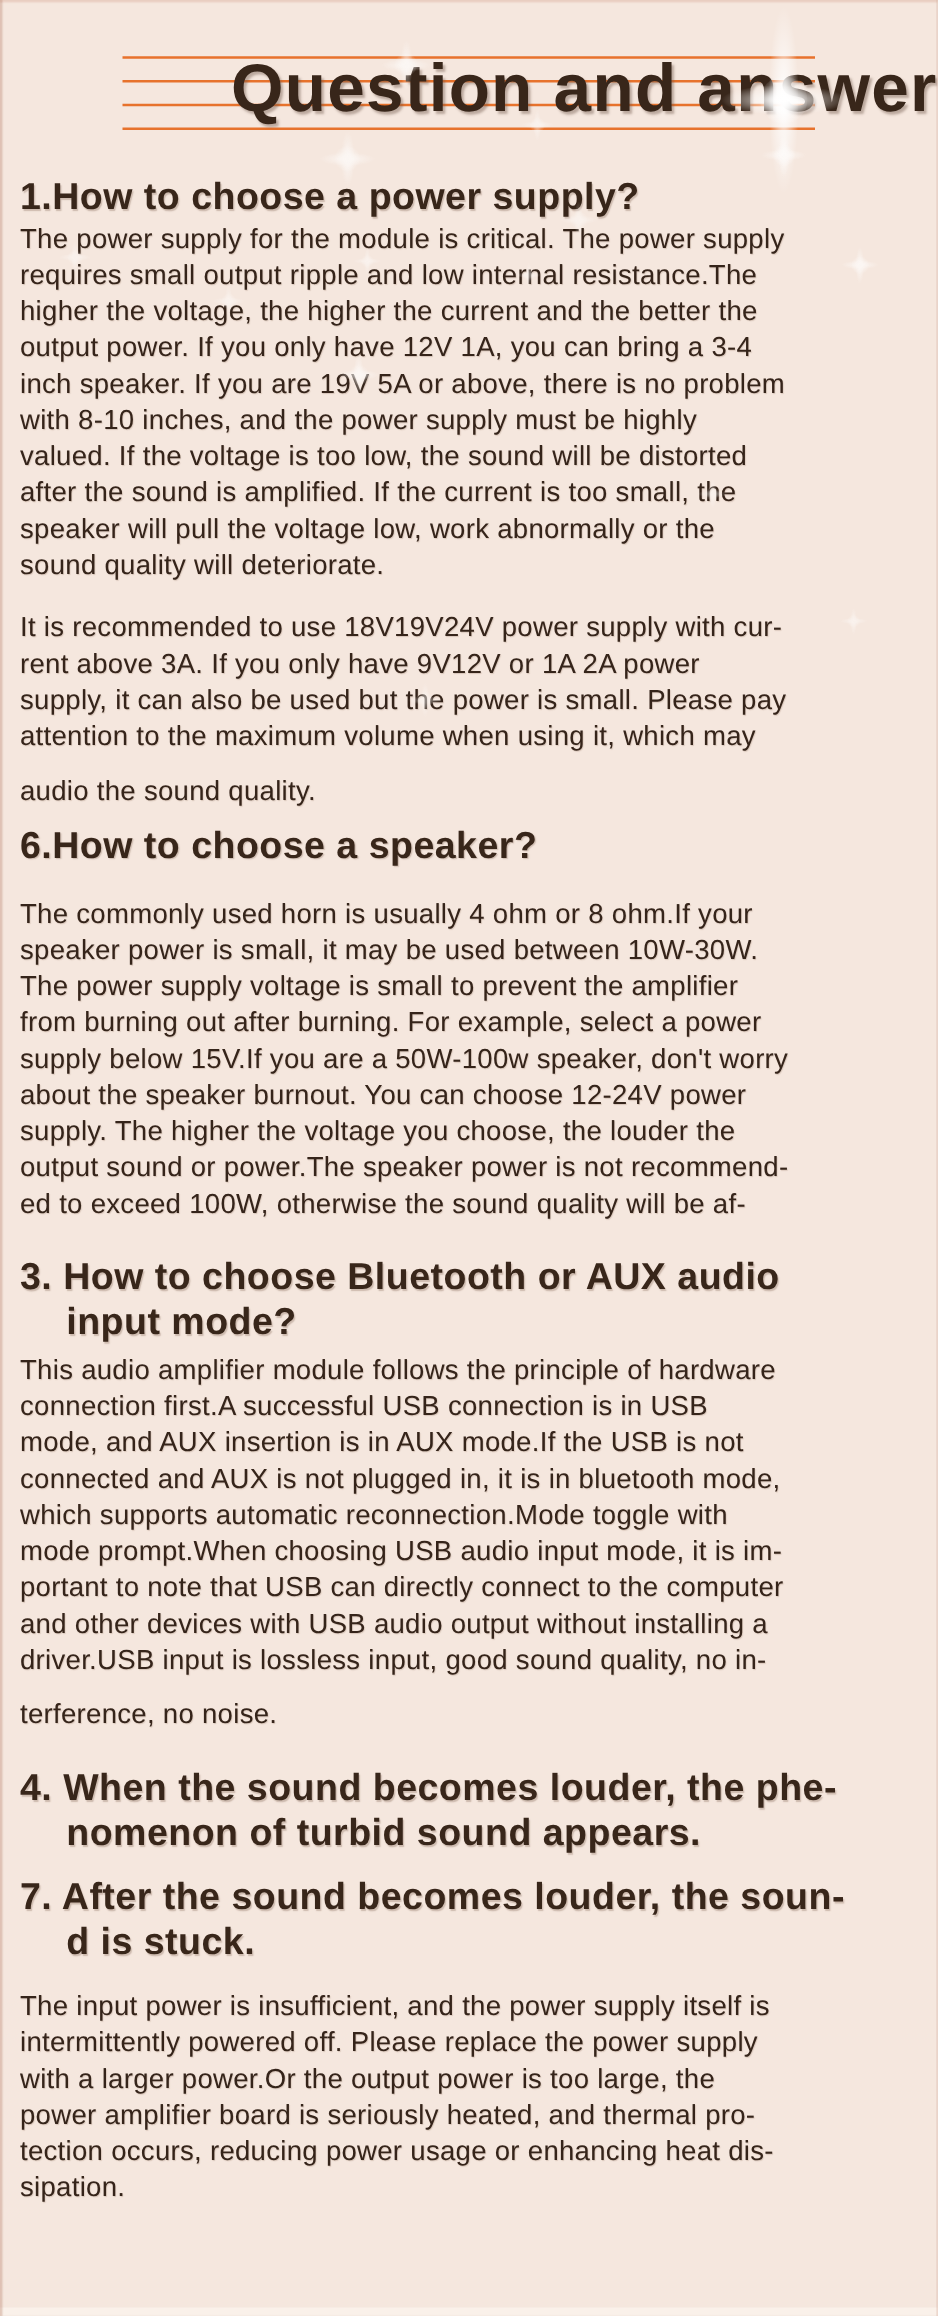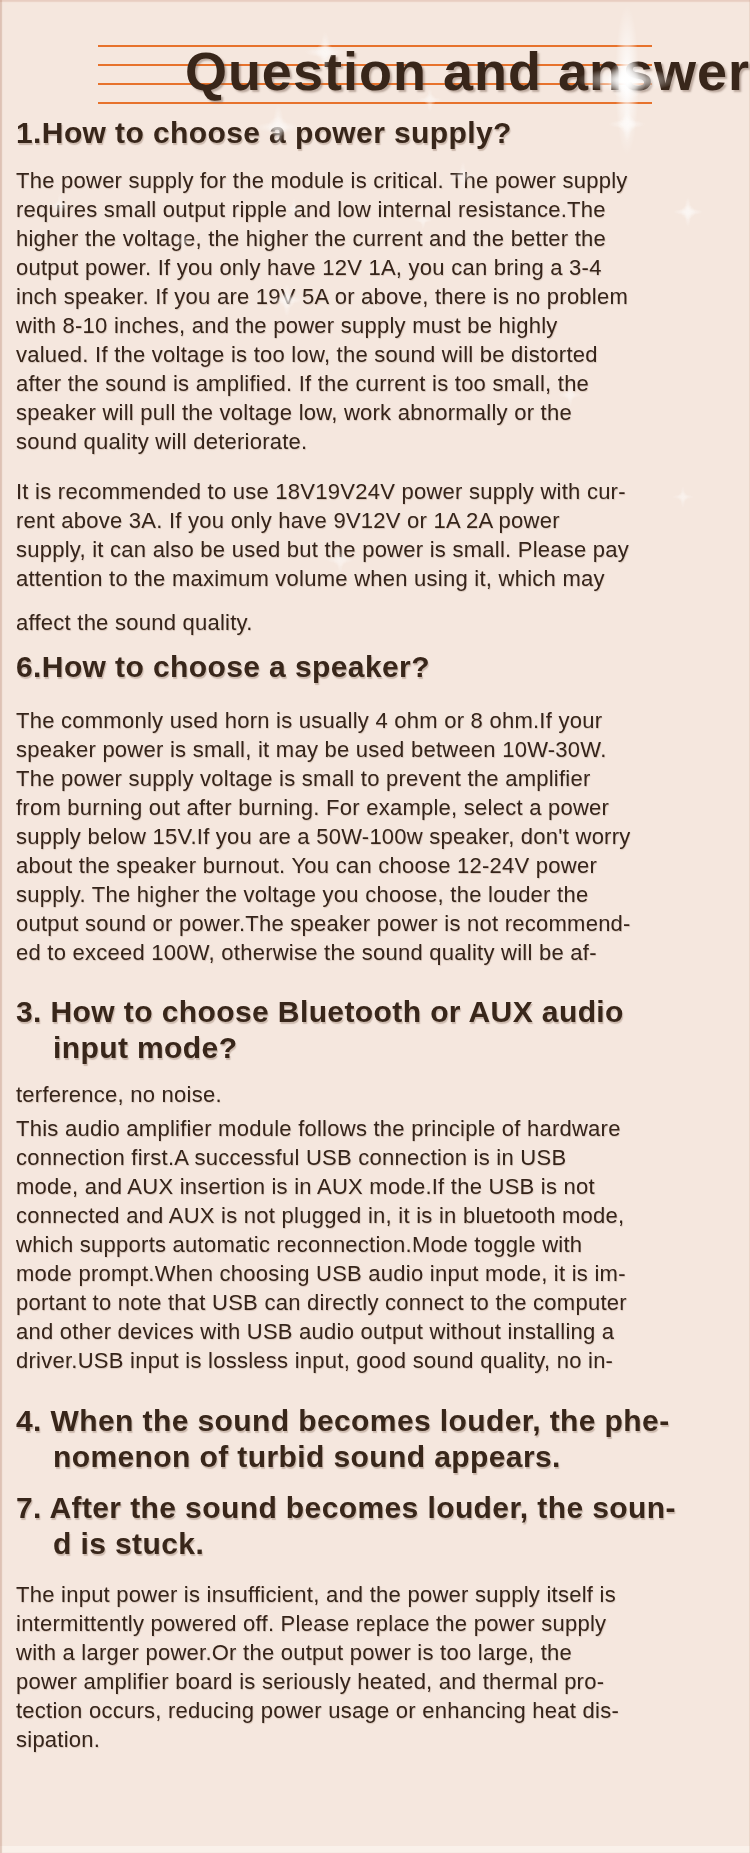--- a/index.html
+++ b/index.html
@@ -73,64 +73,64 @@
     <i class="rule r1"></i>
     <i class="rule r2"></i>
     <i class="rule r3"></i>
     <i class="rule r4"></i>
     <h1 class="title">Question and answer</h1>
   </header>
 
   <div class="content">
 
     <section>
-      <h2 class="h-sec" style="">1.How to choose a power supply?</h2>
-      <p class="p-body" style="margin-top:15px">The power supply for the module is critical. The power supply
+      <h2 class="h-sec" style="margin-top:25px">1.How to choose a power supply?</h2>
+      <p class="p-body" style="margin-top:0">The power supply for the module is critical. The power supply
 requires small output ripple and low internal resistance.The
 higher the voltage, the higher the current and the better the
 output power. If you only have 12V 1A, you can bring a 3-4
 inch speaker. If you are 19V 5A or above, there is no problem
 with 8-10 inches, and the power supply must be highly
 valued. If the voltage is too low, the sound will be distorted
 after the sound is amplified. If the current is too small, the
 speaker will pull the voltage low, work abnormally or the
 sound quality will deteriorate.</p>
       <p class="p-body" style="margin-top:21px">It is recommended to use 18V19V24V power supply with cur-
 rent above 3A. If you only have 9V12V or 1A 2A power
 supply, it can also be used but the power is small. Please pay
 attention to the maximum volume when using it, which may</p>
-      <p class="p-body" style="margin-top:15px">affect the sound quality.</p>
+      <p class="p-body" style="margin-top:15px">audio the sound quality.</p>
     </section>
 
     <section>
       <h2 class="h-sec" style="margin-top:12px">6.How to choose a speaker?</h2>
       <p class="p-body" style="margin-top:21px">The commonly used horn is usually 4 ohm or 8 ohm.If your
 speaker power is small, it may be used between 10W-30W.
 The power supply voltage is small to prevent the amplifier
 from burning out after burning. For example, select a power
 supply below 15V.If you are a 50W-100w speaker, don't worry
 about the speaker burnout. You can choose 12-24V power
 supply. The higher the voltage you choose, the louder the
 output sound or power.The speaker power is not recommend-
 ed to exceed 100W, otherwise the sound quality will be af-</p>
     </section>
 
     <section>
       <h2 class="h-sec" style="margin-top:27px">3. How to choose Bluetooth or AUX audio
 input mode?</h2>
-      <p class="p-body" style="margin-top:14px">terference, no noise.</p>
       <p class="p-body" style="margin-top:5px">This audio amplifier module follows the principle of hardware
 connection first.A successful USB connection is in USB
 mode, and AUX insertion is in AUX mode.If the USB is not
 connected and AUX is not plugged in, it is in bluetooth mode,
 which supports automatic reconnection.Mode toggle with
 mode prompt.When choosing USB audio input mode, it is im-
 portant to note that USB can directly connect to the computer
 and other devices with USB audio output without installing a
 driver.USB input is lossless input, good sound quality, no in-</p>
+      <p class="p-body" style="margin-top:14px">terference, no noise.</p>
     </section>
 
     <section>
       <h2 class="h-sec" style="margin-top:28px">4. When the sound becomes louder, the phe-
 nomenon of turbid sound appears.</h2>
     </section>
 
     <section>
       <h2 class="h-sec" style="margin-top:15px">7. After the sound becomes louder, the soun-
 d is stuck.</h2>

